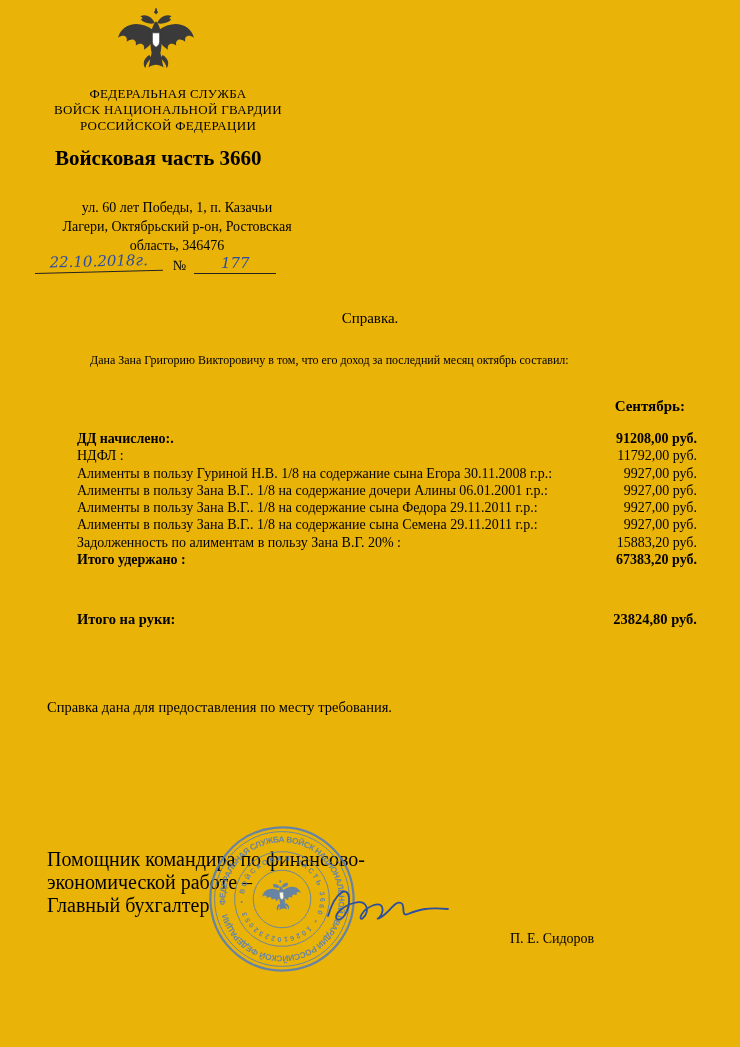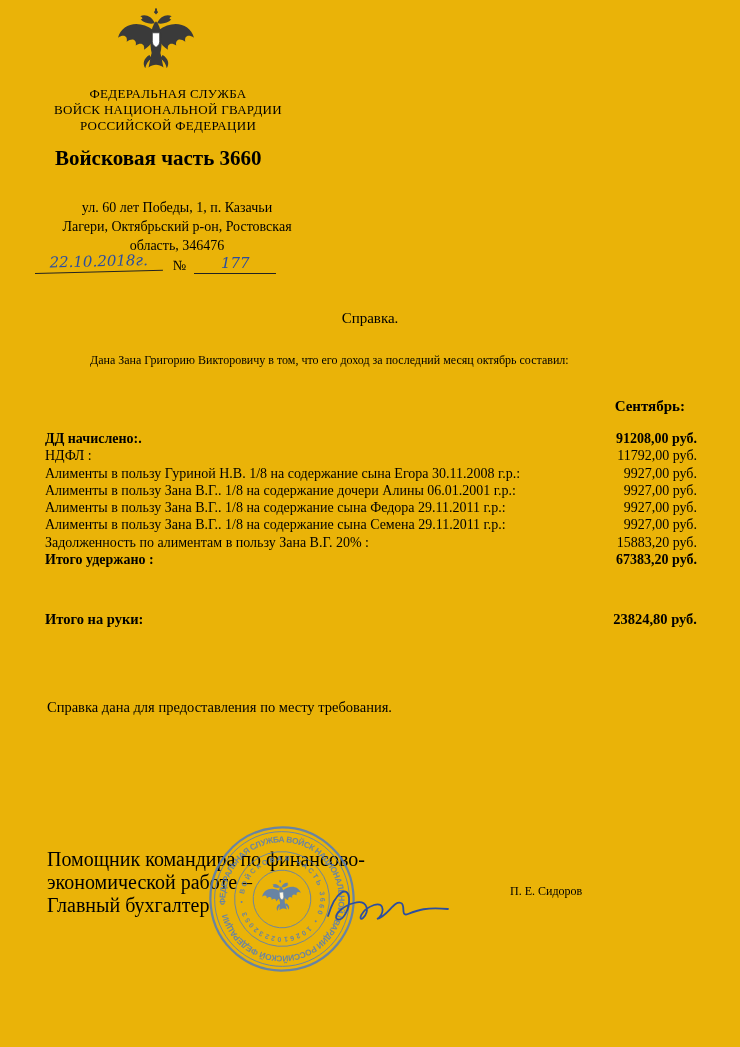--- a/index.html
+++ b/index.html
@@ -29,32 +29,32 @@
   .num-field { display:inline-block; width:82px; font-size:15px; }
 
   .doc-title { position:absolute; left:0; top:310px; width:740px; text-align:center; font-size:15px; }
 
   .intro { position:absolute; left:47px; top:353px; width:662px; font-size:12px; text-indent:43px; }
 
   .month-header { position:absolute; right:55px; top:398px; font-size:15px; font-weight:bold; }
 
   .rows { position:absolute; left:45px; top:430px; width:652px; font-size:14px; }
   .row { display:flex; justify-content:space-between; line-height:17.3px; }
-  .row-label { white-space:nowrap; }
+  .row-label { white-space:nowrap;margin-left:32px; }
   .row-value { text-align:right; white-space:nowrap; }
   .row.bold, .bold { font-weight:bold; }
 
   .total-hands { position:absolute; left:45px; top:611px; width:652px; display:flex;
                  justify-content:space-between; font-size:14.5px; font-weight:bold; }
 
   .footer-note { position:absolute; left:47px; top:699px; font-size:14.5px; }
 
   .sign-position { position:absolute; left:47px; top:848px; width:440px;
                    font-size:20px; line-height:23px; }
-  .sign-name { position:absolute; left:510px; top:884px; font-size:12px; }
+  .sign-name { position:absolute; left:510px; top:931px; font-size:14px; }
 
   .stamp { position:absolute; left:203px; top:820px; width:158px; height:158px;
            opacity:.9; transform:rotate(-6deg); }
   .stamp text { font-family:"Liberation Sans", sans-serif; font-weight:bold; }
 
   .scribble { position:absolute; left:322px; top:872px; width:132px; height:66px; }
 </style>
 </head>
 <body>
 

